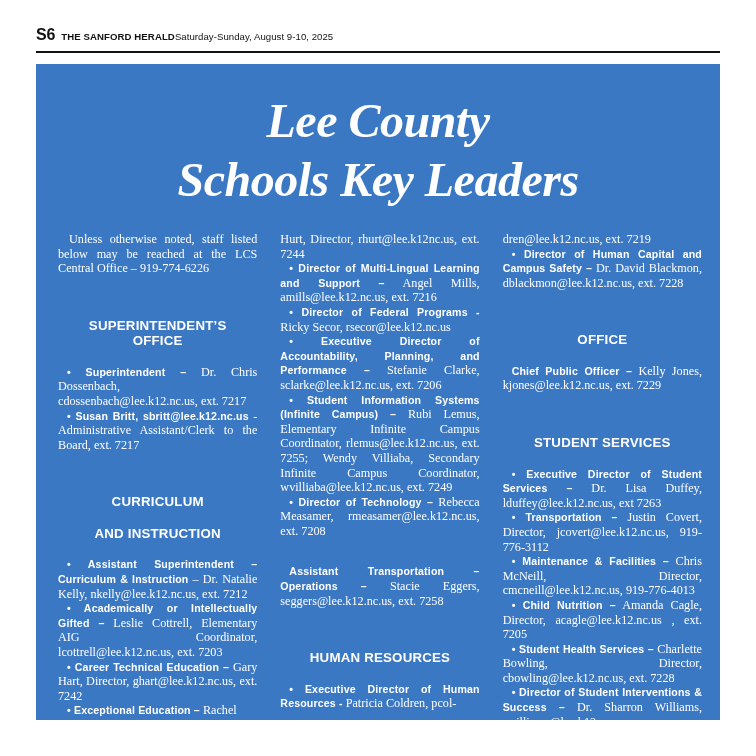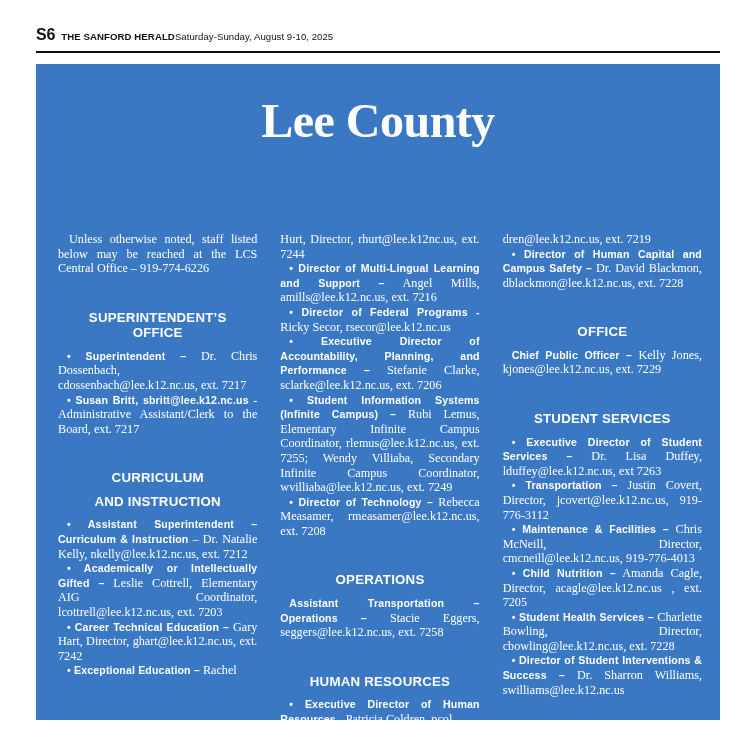--- a/index.html
+++ b/index.html
@@ -72,20 +72,21 @@
     left: 0;
     top: 28px;
     width: 684px;
     text-align: center;
     color: #ffffff;
     font-family: "Liberation Serif", serif;
     font-weight: bold;
     font-size: 48px;
     line-height: 1.22;
     letter-spacing: -0.5px;
+    font-style: italic;
   }
   .headline .hl-line { display: block; }
 
   
   .columns {
     position: absolute;
     left: 22px;
     top: 168px;
     width: 644px;
     height: 470px;
@@ -119,38 +120,39 @@
   }
 
   .section-head {
     color: #ffffff;
     font-family: "Liberation Sans", sans-serif;
     font-weight: bold;
     font-size: 13.3px;
     letter-spacing: 0.2px;
     text-align: center;
     line-height: 15.5px;
-    margin: 8px;
+    margin: 16px;
   }
   .spacer-lg { height: 26px; }
 </style>
 </head>
 <body>
 
 <div class="masthead">
   <span class="page-no">S6</span>
   <span class="paper-name">THE SANFORD HERALD</span>
   <span class="issue-date">Saturday-Sunday, August 9-10, 2025</span>
 </div>
 <div class="masthead-rule"></div>
 
 <div class="panel">
 
   <div class="headline">
     <span class="hl-line">Lee County</span>
+    <span class="hl-line">Schools Key Leaders</span>
   </div>
 
   <div class="columns">
     <div class="col">
         <p class="para indent"><span>Unless otherwise noted, staff listed below may be reached at the LCS Central Office – 919-774-6226</span></p>
         <div class="spacer-lg"></div>
         <div class="section-head">SUPERINTENDENT’S OFFICE</div>
         <p class="para bulleted"><b>• Superintendent –</b><span> Dr. Chris Dossenbach, cdossenbach@lee.k12.nc.us, ext. 7217</span></p>
         <p class="para bulleted"><b>• Susan Britt, sbritt@lee.k12.nc.us</b><span> - Administrative Assistant/Clerk to the Board, ext. 7217</span></p>
         <div class="spacer-lg"></div>
@@ -162,21 +164,20 @@
         <p class="para bulleted"><b>• Exceptional Education –</b><span> Rachel</span></p>
       </div>
     <div class="col">
         <p class="para noindent"><span>Hurt, Director, rhurt@lee.k12nc.us, ext. 7244</span></p>
         <p class="para bulleted"><b>• Director of Multi-Lingual Learning and Support –</b><span> Angel Mills, amills@lee.k12.nc.us, ext. 7216</span></p>
         <p class="para bulleted"><b>• Director of Federal Programs -</b><span> Ricky Secor, rsecor@lee.k12.nc.us</span></p>
         <p class="para bulleted"><b>• Executive Director of Accountability, Planning, and Performance –</b><span> Stefanie Clarke, sclarke@lee.k12.nc.us, ext. 7206</span></p>
         <p class="para bulleted"><b>• Student Information Systems (Infinite Campus) –</b><span> Rubi Lemus, Elementary Infinite Campus Coordinator, rlemus@lee.k12.nc.us, ext. 7255; Wendy Villiaba, Secondary Infinite Campus Coordinator, wvilliaba@lee.k12.nc.us, ext. 7249</span></p>
         <p class="para bulleted"><b>• Director of Technology –</b><span> Rebecca Measamer, rmeasamer@lee.k12.nc.us, ext. 7208</span></p>
         <div class="spacer-lg"></div>
-        <div class="section-head">OPERATIONS</div>
         <p class="para bulleted"><b>Assistant Transportation – Operations –</b><span> Stacie Eggers, seggers@lee.k12.nc.us, ext. 7258</span></p>
         <div class="spacer-lg"></div>
         <div class="section-head">HUMAN RESOURCES</div>
         <p class="para bulleted"><b>• Executive Director of Human Resources -</b><span> Patricia Coldren, pcol-</span></p>
       </div>
     <div class="col">
         <p class="para noindent"><span>dren@lee.k12.nc.us, ext. 7219</span></p>
         <p class="para bulleted"><b>• Director of Human Capital and Campus Safety –</b><span> Dr. David Blackmon, dblackmon@lee.k12.nc.us, ext. 7228</span></p>
         <div class="spacer-lg"></div>
         <div class="section-head">OFFICE</div>

